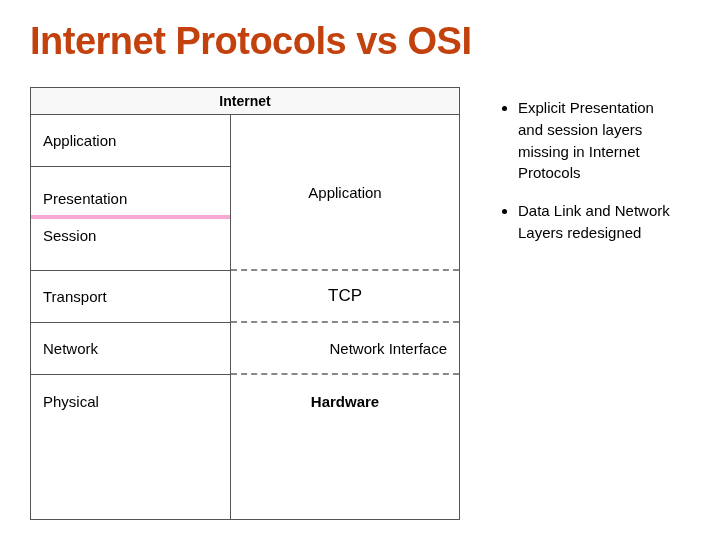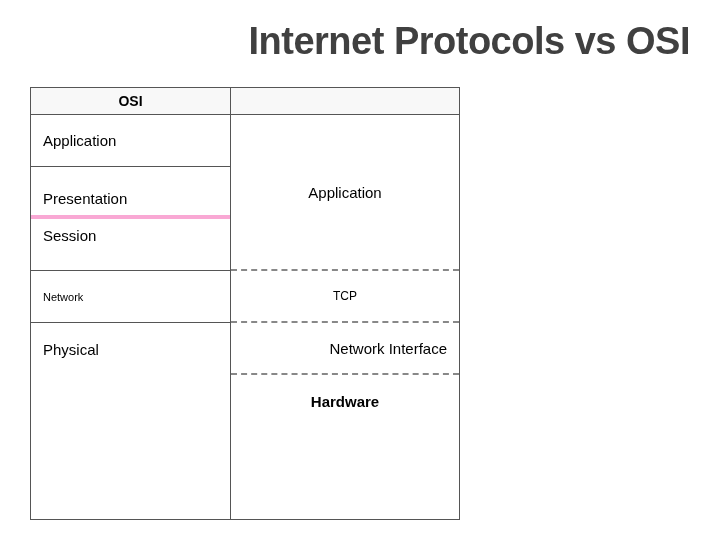--- a/index.html
+++ b/index.html
@@ -15,24 +15,23 @@
       width: 720px;
       height: 540px;
       padding: 20px 30px;
       display: flex;
       flex-direction: column;
     }
 
     .title {
       font-size: 38px;
       font-weight: bold;
-      color: #404040;
+      color: #c2410c;
       margin-bottom: 24px;
       letter-spacing: -0.5px;
-      text-align: right;
     }
 
     .content-area {
       display: flex;
       flex-direction: row;
       gap: 20px;
       flex: 1;
     }
 
     .bullets {
@@ -58,64 +57,73 @@
 
 <div class="page">
 
   <div class="title">Internet Protocols vs OSI</div>
 
   <div class="content-area">
 
     <div style="display:flex; flex-direction:column; border:1px solid #555; width:430px; min-width:430px;">
 
       <div style="display:flex; flex-direction:row; border-bottom:1px solid #555; background:#f8f8f8;">
-        <div style="width:200px; padding:5px 12px; font-size:14px; font-weight:bold; border-right:1px solid #555; text-align:center;">OSI</div>
+        <div style="flex:1; padding:5px 12px; font-size:14px; font-weight:bold; text-align:center;">Internet</div>
       </div>
 
       <div style="display:flex; flex-direction:row; flex:1;">
 
         <div style="width:200px; border-right:1px solid #555; display:flex; flex-direction:column;">
 
           <div style="min-height:52px; border-bottom:1px solid #555; padding:8px 12px; font-size:15px; display:flex; align-items:center;">
             <span>Application</span>
           </div>
           <div style="min-height:52px; border-bottom:4px solid #f9a8d4; padding:8px 12px; font-size:15px; display:flex; align-items:flex-end;">
             <span>Presentation</span>
           </div>
           <div style="min-height:52px; border-bottom:1px solid #555; padding:8px 12px; font-size:15px; display:flex; ">
             <span>Session</span>
           </div>
-          <div style="min-height:52px; border-bottom:1px solid #555; padding:8px 12px; font-size:11px; display:flex; align-items:center;">
+          <div style="min-height:52px; border-bottom:1px solid #555; padding:8px 12px; font-size:15px; display:flex; align-items:center;">
+            <span>Transport</span>
+          </div>
+          <div style="min-height:52px; border-bottom:1px solid #555; padding:8px 12px; font-size:15px; display:flex; align-items:center;">
             <span>Network</span>
           </div>
           <div style="min-height:52px; padding:8px 12px; font-size:15px; display:flex; align-items:center;">
             <span>Physical</span>
           </div>
 
         </div>
 
         <div style="flex:1; display:flex; flex-direction:column;">
 
           <div style="min-height:156px; border-bottom:2px dashed #888; padding:8px 12px; font-size:15px; display:flex; align-items:center; justify-content:center;">
             <span>Application</span>
           </div>
 
-          <div style="min-height:52px; border-bottom:2px dashed #888; padding:8px 12px; font-size:12px; display:flex; align-items:center; justify-content:center;">
+          <div style="min-height:52px; border-bottom:2px dashed #888; padding:8px 12px; font-size:17px; display:flex; align-items:center; justify-content:center;">
             <span>TCP</span>
           </div>
 
 
           <div style="min-height:52px; border-bottom:2px dashed #888; padding:8px 12px; font-size:15px; display:flex; align-items:center; justify-content:flex-end;">
             <span>Network Interface</span>
           </div>
 
           <div style="min-height:52px; padding:8px 12px; font-size:15px; display:flex; align-items:center; justify-content:center;font-weight:bold;">
             <span>Hardware</span>
           </div>
 
         </div>
 
       </div>
     </div>
 
+    <div class="bullets">
+      <ul>
+        <li>Explicit Presentation and session layers missing in Internet Protocols</li>
+        <li>Data Link and Network Layers redesigned</li>
+      </ul>
+    </div>
 
   </div>
 </div>
 
 </body></html>

